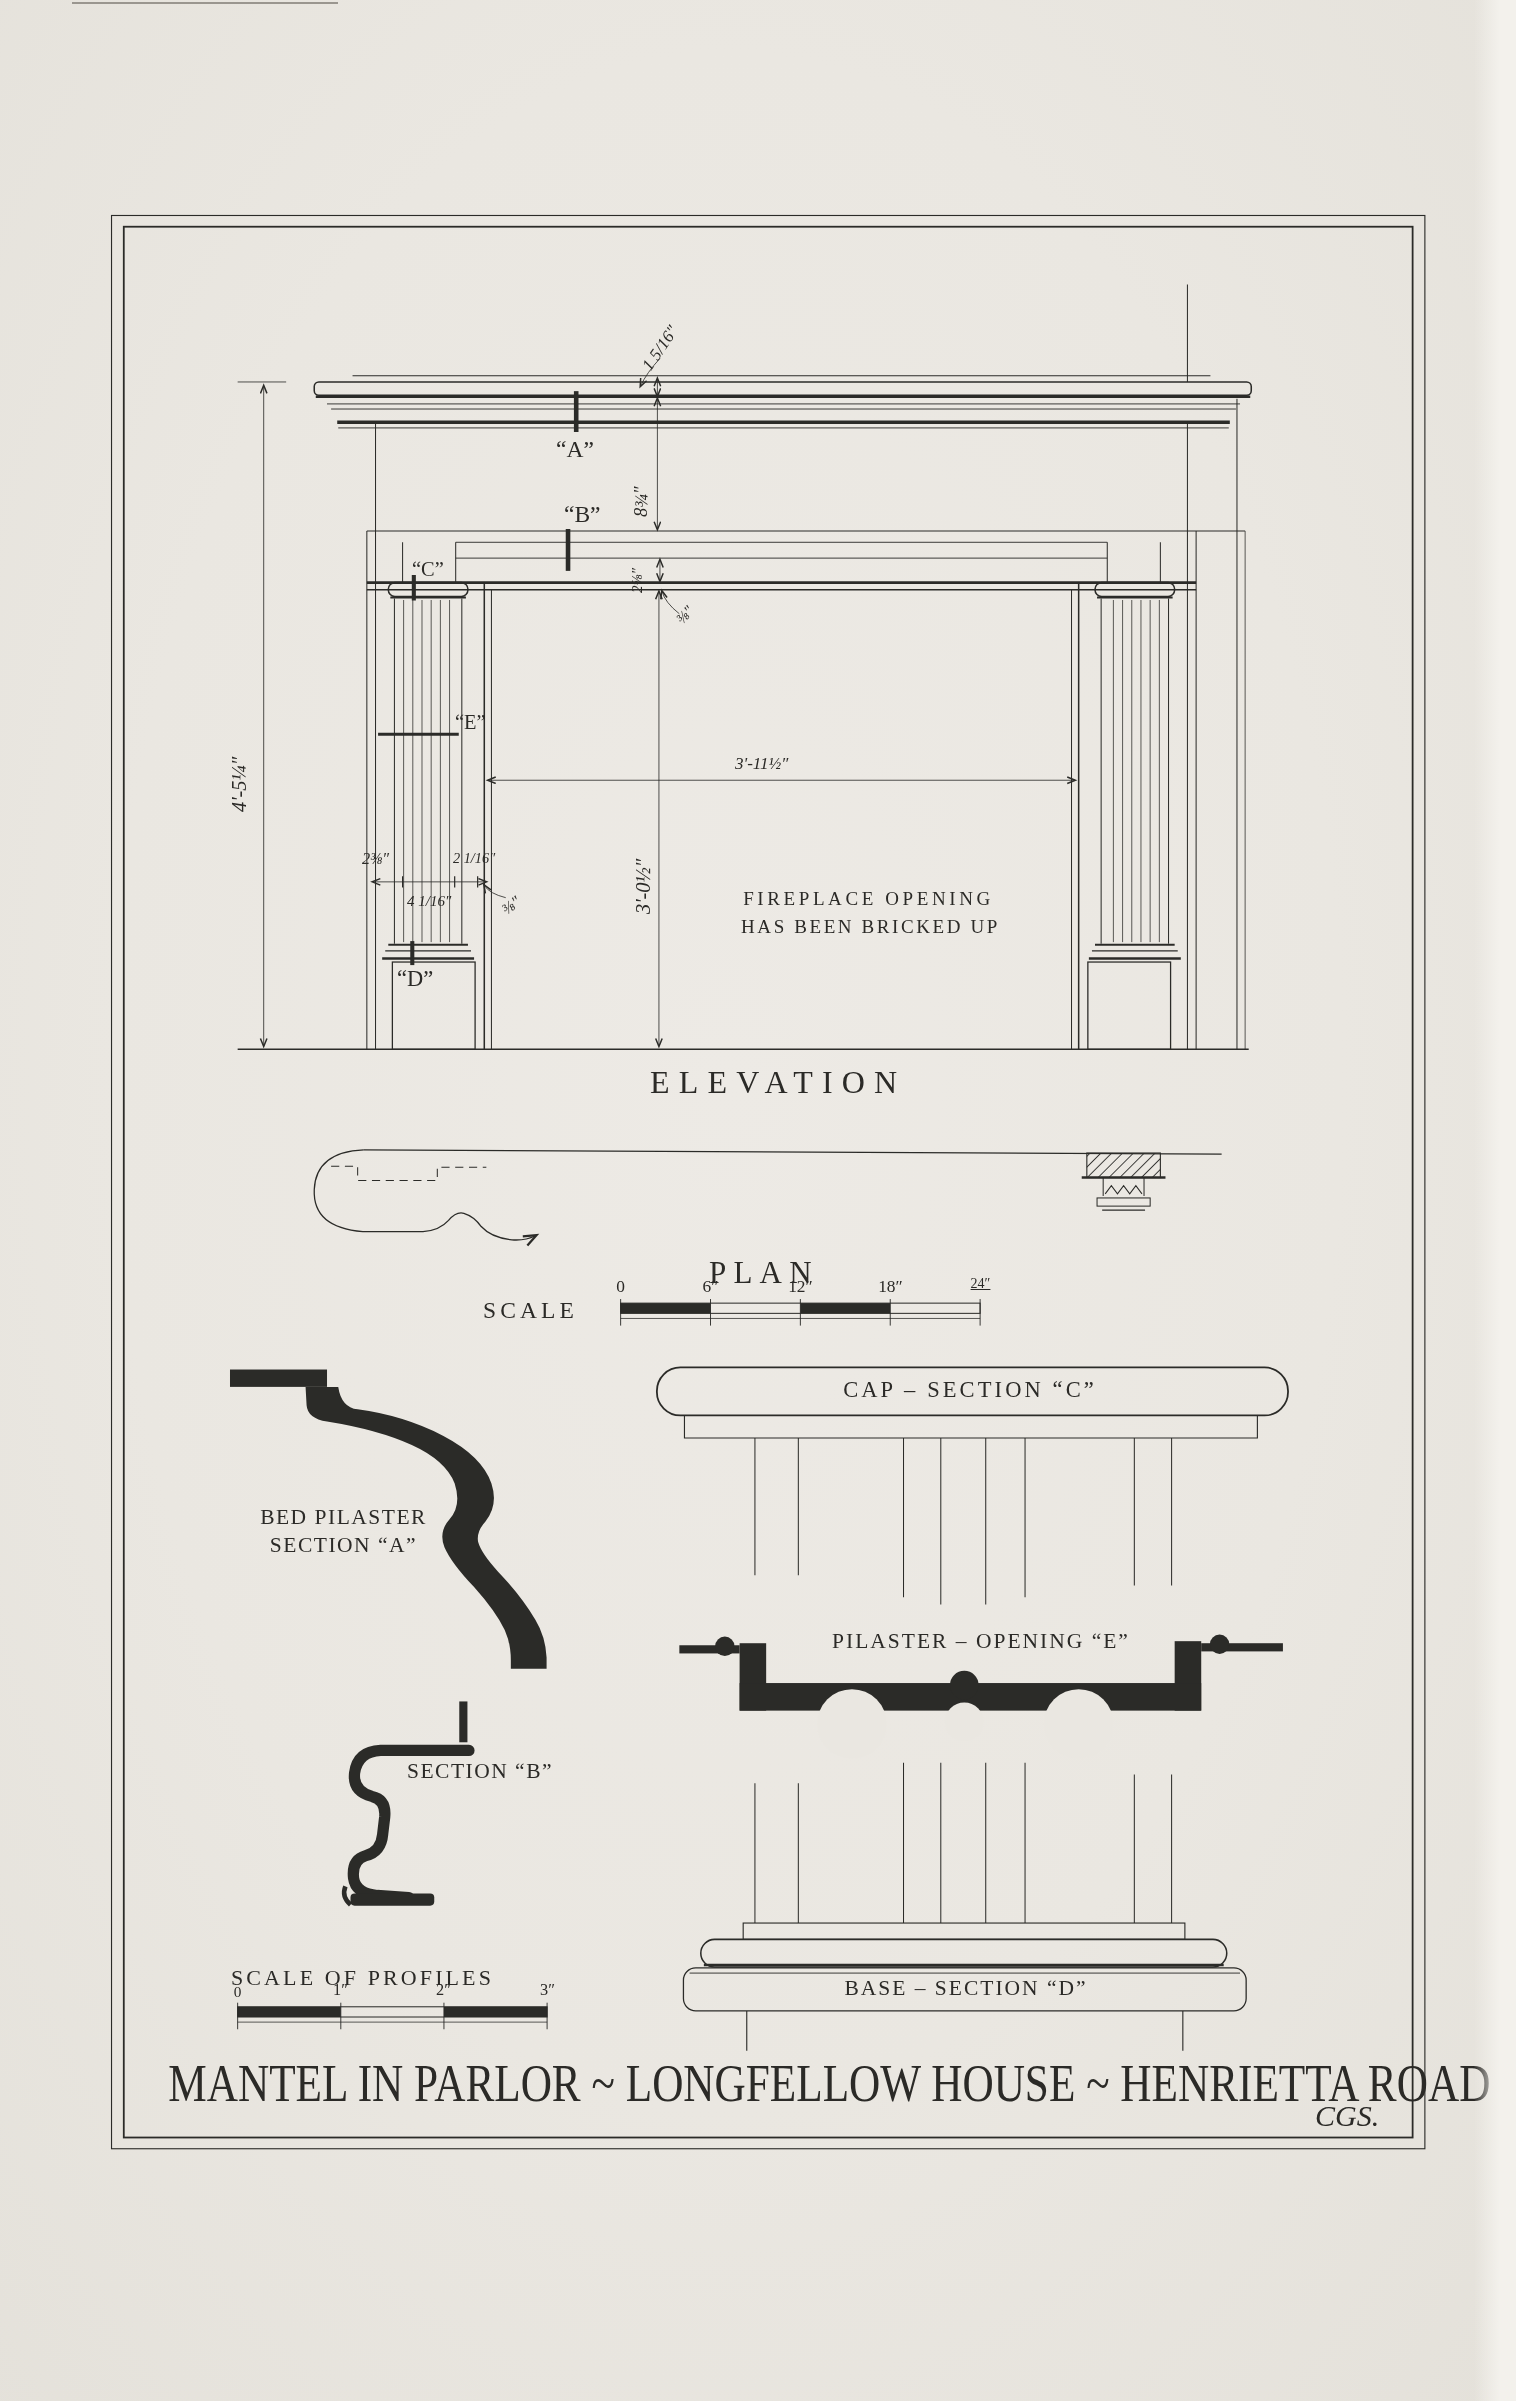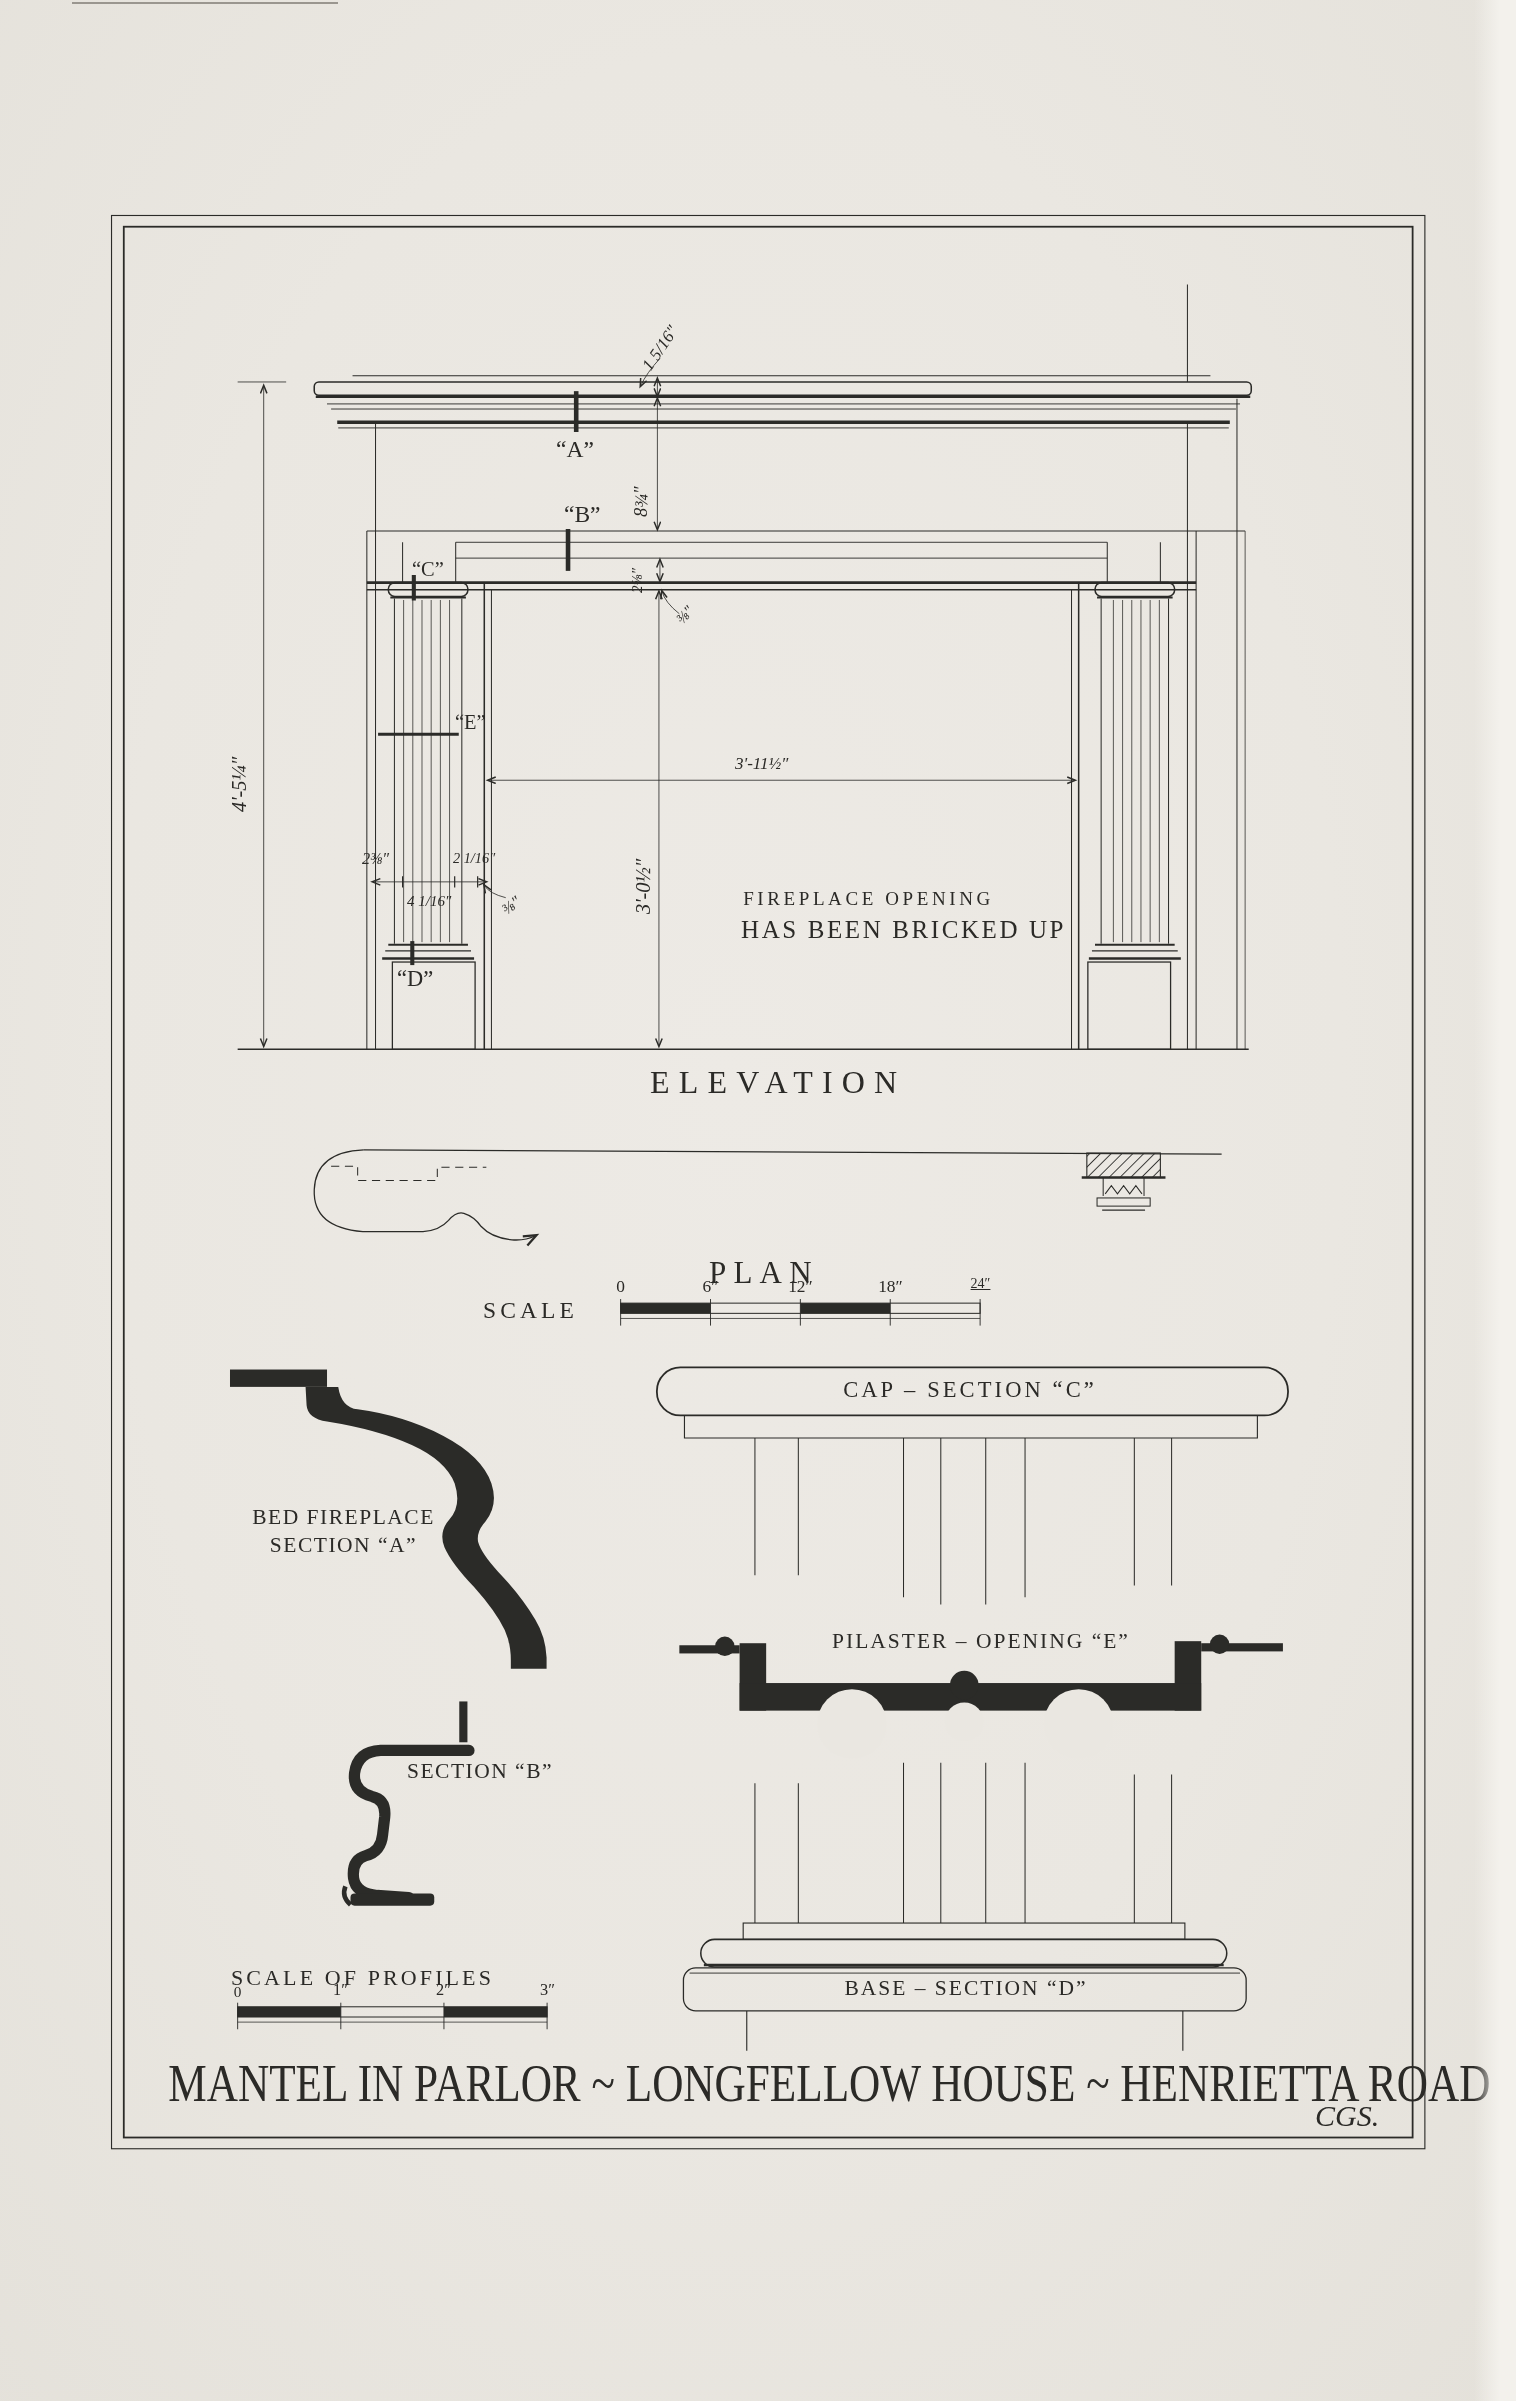--- a/index.html
+++ b/index.html
@@ -242,35 +242,35 @@
   <div class="t hand mark" style="left:412px;top:559px;font-size:20.4px;">“C”</div>
   <div class="t hand mark" style="left:455px;top:712px;font-size:20.4px;">“E”</div>
   <div class="t dim v" style="left:229px;top:812px;font-size:20.4px;">4'-5¼″</div>
   <div class="t dim" style="left:735px;top:755px;font-size:17px;">3'-11½″</div>
   <div class="t dim v" style="left:633px;top:914px;font-size:20.4px;">3'-0½″</div>
   <div class="t dim" style="left:362px;top:850px;font-size:16.3px;">2⅜″</div>
   <div class="t dim" style="left:407px;top:894px;font-size:15px;">4 1/16″</div>
   <div class="t dim" style="left:453px;top:851px;font-size:14.3px;">2 1/16″</div>
   <div class="t dim" style="left:499px;top:905px;font-size:16px;transform:rotate(-38deg);transform-origin:left top;">⅜″</div>
   <div class="t hand ctr" style="left:741px;top:889px;width:255px;font-size:19px;letter-spacing:3.6px;">FIREPLACE OPENING</div>
-  <div class="t hand ctr" style="left:741px;top:917px;width:255px;font-size:25px;letter-spacing:2.6px;">HAS BEEN BRICKED UP</div>
+  <div class="t hand ctr" style="left:741px;top:917px;width:255px;font-size:19px;letter-spacing:2.6px;">HAS BEEN BRICKED UP</div>
   <div class="t hand mark" style="left:397px;top:967px;font-size:22.5px;">“D”</div>
 
   <div class="t hand" style="left:650px;top:1066px;font-size:32px;letter-spacing:9.2px;">ELEVATION</div>
 
   <div class="t hand" style="left:709px;top:1257px;font-size:31px;letter-spacing:7.2px;">PLAN</div>
   <div class="t hand" style="left:483px;top:1298px;font-size:23.5px;letter-spacing:4.1px;">SCALE</div>
   <div class="t hand ctr" style="left:600px;top:1277px;width:41px;font-size:17.4px;">0</div>
   <div class="t hand ctr" style="left:690px;top:1277px;width:41px;font-size:17.4px;">6″</div>
   <div class="t hand ctr" style="left:780px;top:1277px;width:41px;font-size:17.4px;">12″</div>
   <div class="t hand ctr" style="left:870px;top:1277px;width:41px;font-size:17.4px;">18″</div>
   <div class="t hand ctr" style="left:960px;top:1277px;width:41px;font-size:14px;text-decoration:underline;">24″</div>
 
   <div class="t hand ctr" style="left:689px;top:1378px;width:562px;font-size:22.5px;letter-spacing:3.1px;">CAP – SECTION  “C”</div>
-  <div class="t hand ctr" style="left:231px;top:1506px;width:225px;font-size:21.5px;letter-spacing:1.5px;">BED FIREPLACE</div>
+  <div class="t hand ctr" style="left:231px;top:1506px;width:225px;font-size:21.5px;letter-spacing:1.5px;">BED PILASTER</div>
   <div class="t hand ctr" style="left:231px;top:1534px;width:225px;font-size:21.5px;letter-spacing:1.5px;">SECTION  “A”</div>
   <div class="t hand ctr" style="left:802px;top:1630px;width:358px;font-size:21.5px;letter-spacing:2px;">PILASTER – OPENING “E”</div>
   <div class="t hand ctr" style="left:393px;top:1760px;width:174px;font-size:21.5px;letter-spacing:1.5px;">SECTION  “B”</div>
   <div class="t hand ctr" style="left:787px;top:1977px;width:358px;font-size:21.5px;letter-spacing:2px;">BASE – SECTION “D”</div>
 
   <div class="t hand" style="left:231px;top:1966px;font-size:22px;letter-spacing:3.1px;">SCALE OF PROFILES</div>
   <div class="t hand ctr" style="left:222px;top:1984px;width:31px;font-size:15.3px;">0</div>
   <div class="t hand ctr" style="left:325px;top:1981px;width:31px;font-size:16.3px;">1″</div>
   <div class="t hand ctr" style="left:428px;top:1981px;width:31px;font-size:16.3px;">2″</div>
   <div class="t hand ctr" style="left:532px;top:1981px;width:31px;font-size:16.3px;">3″</div>

